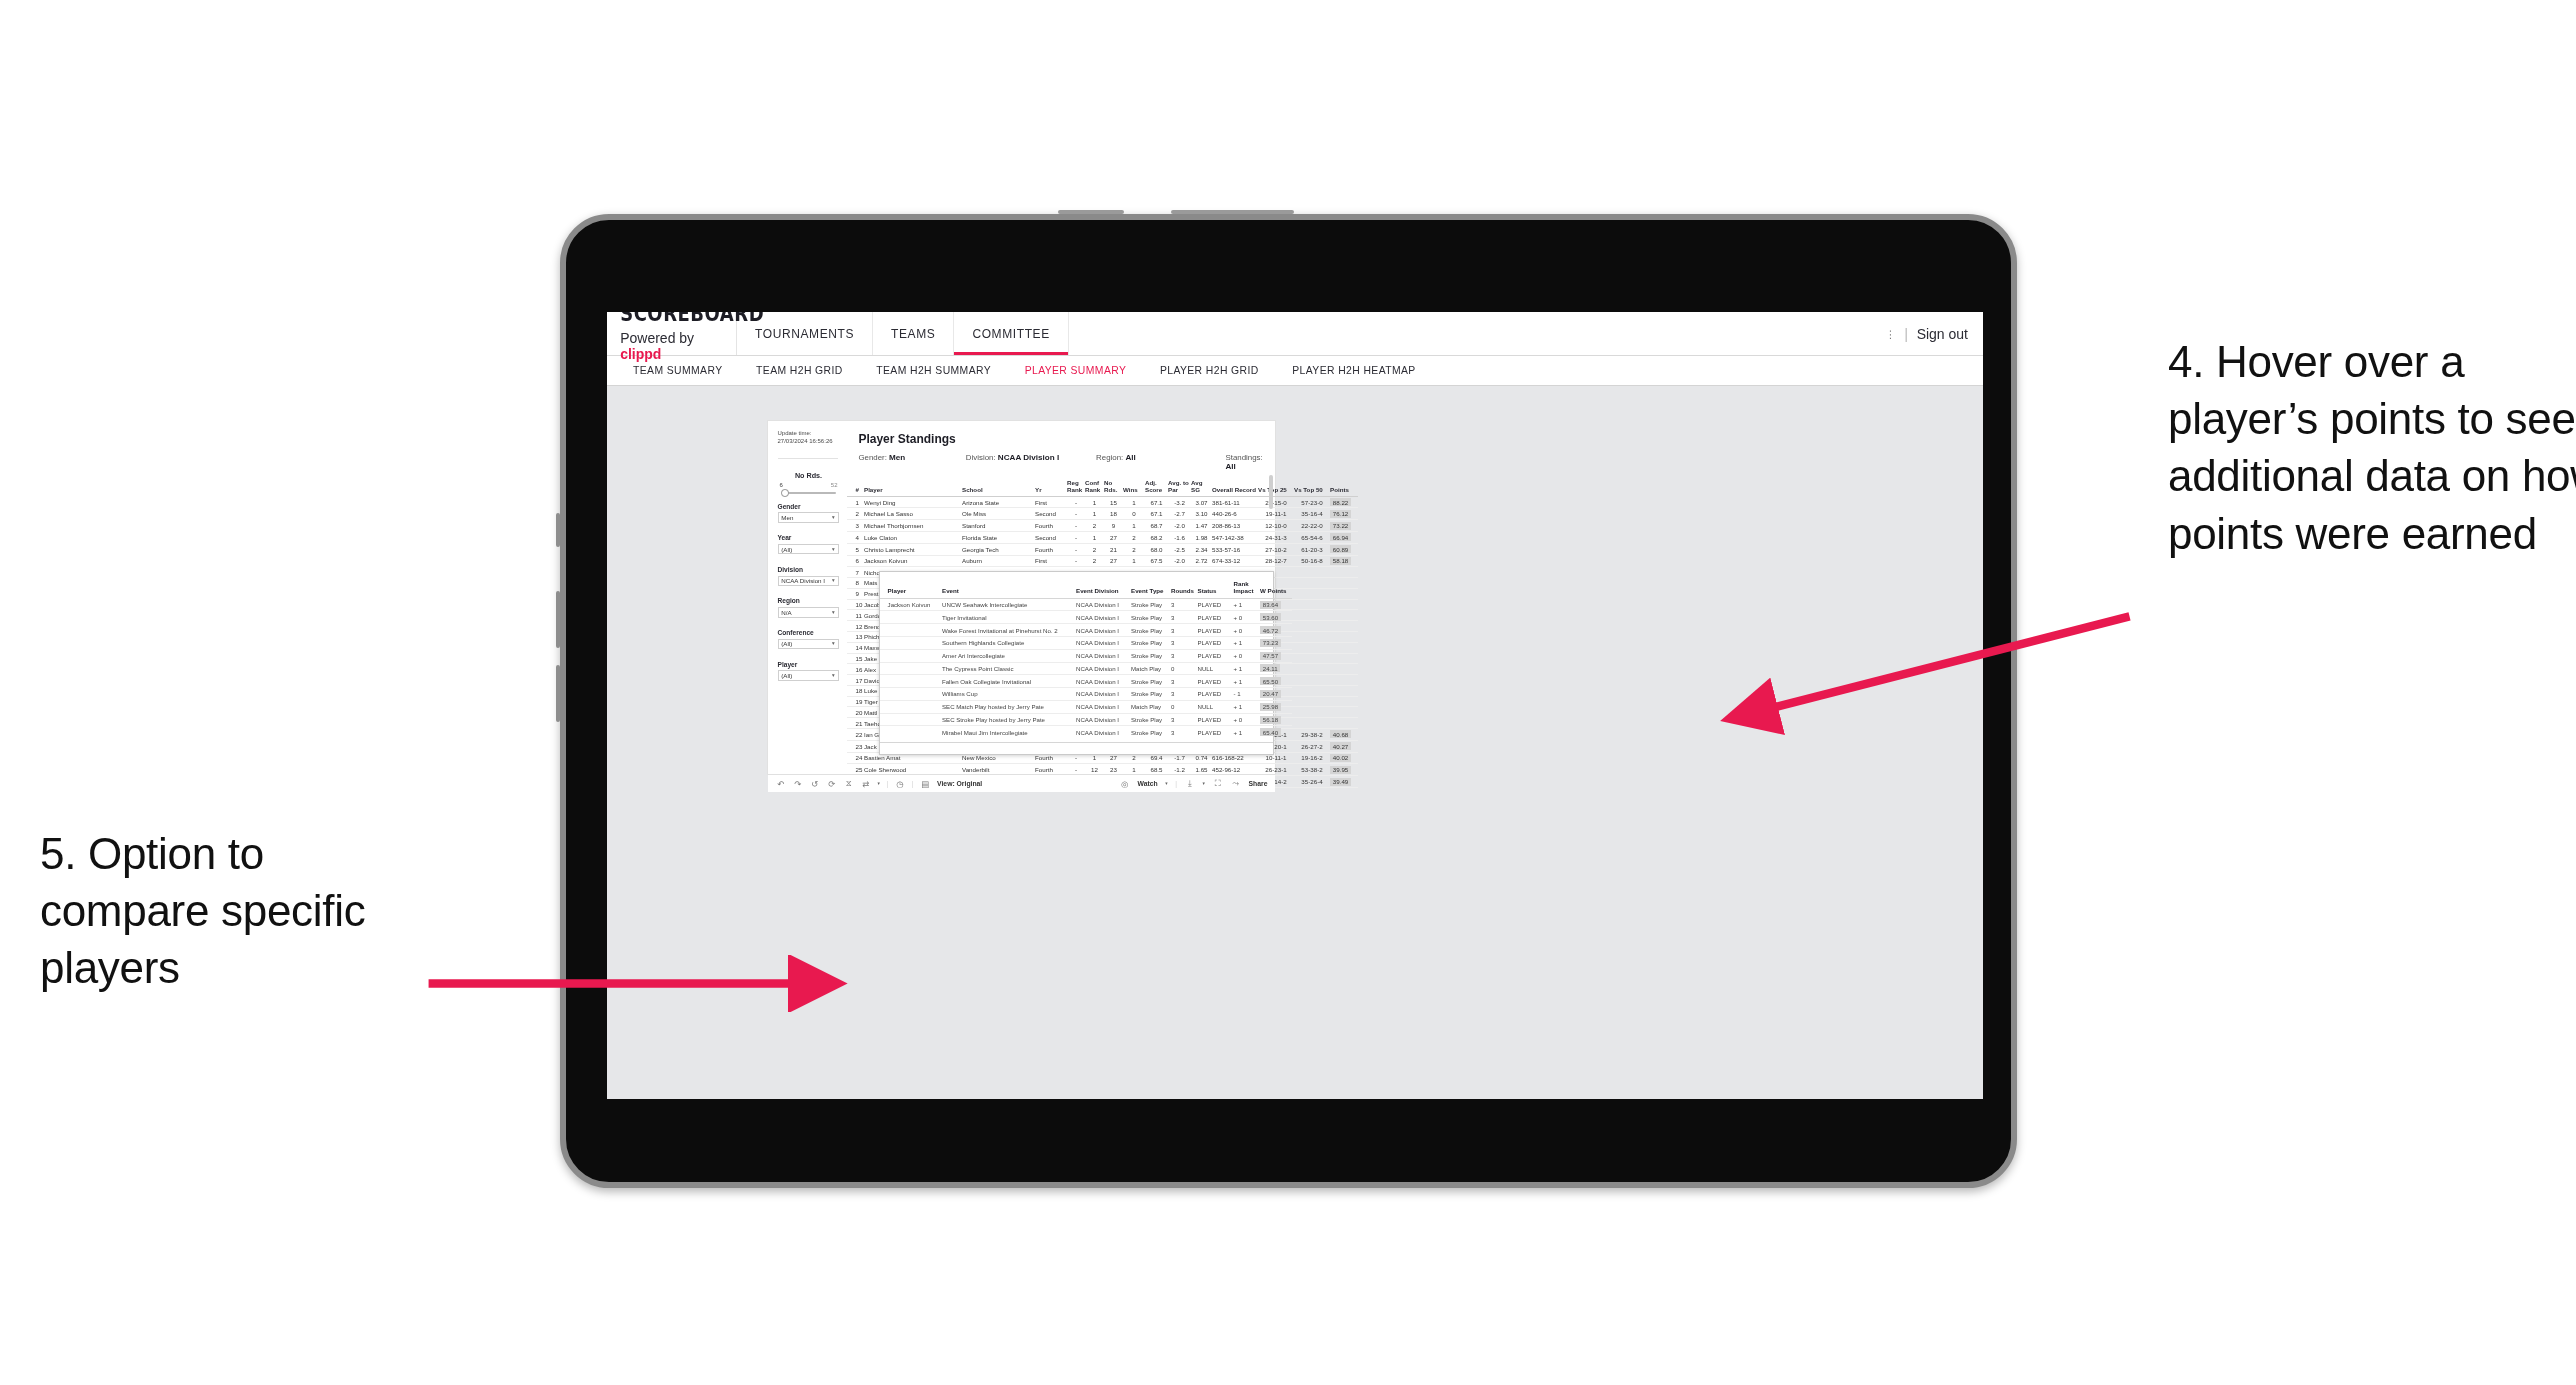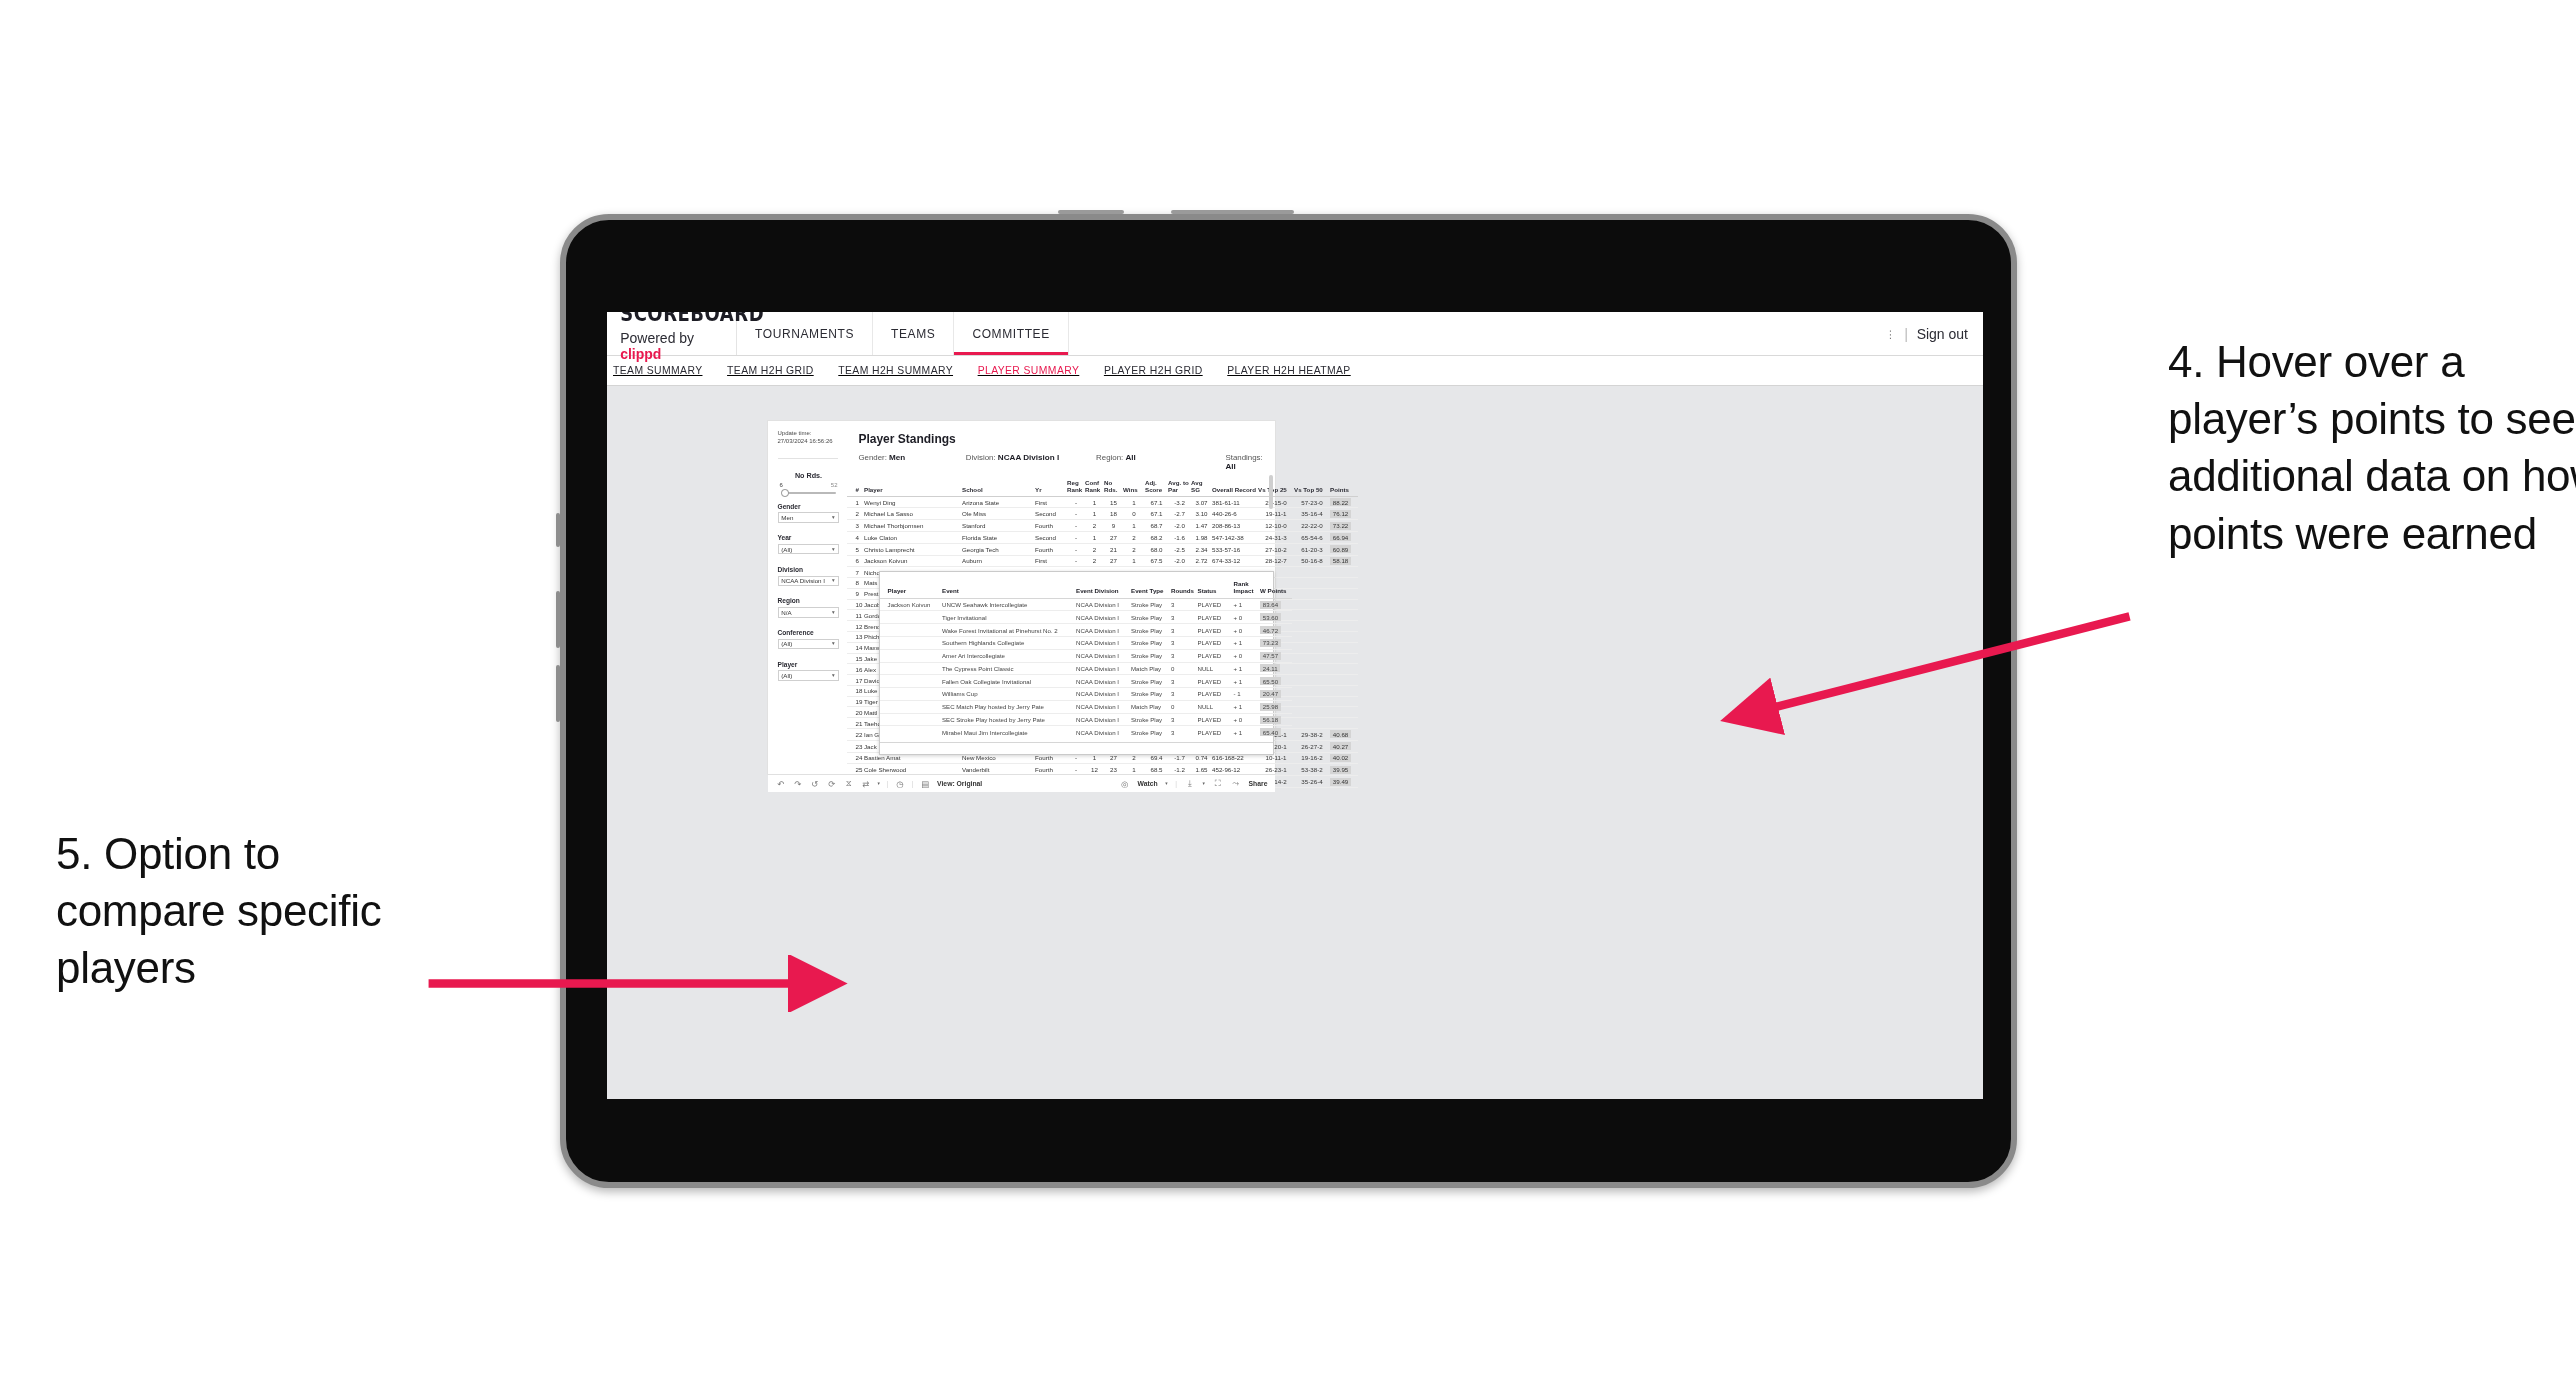--- a/index.html
+++ b/index.html
@@ -66,21 +66,21 @@
     content:""; position:absolute; left:0; right:0; bottom:0; height:2.8px; background:#e8194f;
   }
   .hdr-right{ margin-left:auto; display:flex; align-items:center; padding-right:15px; gap:8.5px; }
   .hdr-right .dots{ font-size:10.4px; color:#777; }
   .hdr-right .sep{ color:#bdbdbd; }
   .hdr-right .signout{ font-size:14px; color:#2b2b33; }
 
   
   .subnav{
     height:30px; background:#fff; display:flex; align-items:center;
-    padding-left:6px; gap:0; border-bottom:0.9px solid #d4d4d4;text-decoration:underline;
+    padding-left:26px; gap:9px; border-bottom:0.9px solid #d4d4d4;
   }
   .subnav a{
     font-size:10.4px; letter-spacing:0.4px; color:#2b2b33; text-decoration:none;
     padding:0 12.3px 0 0; margin-right:12.3px;
   }
   .subnav a.active{ color:#e8194f; }
 
   
   .workbook{ position:relative; width:100%; height:713px; background:#e6e7e9; }
   .viz-card{
@@ -196,21 +196,21 @@
   .vscroll{
     position:absolute; right:1.9px; top:54px; width:3.8px; height:34px; background:#cfcfcf; border-radius:1.9px;
   }
 
   
   .anno{
     position:absolute; font-family:"Liberation Sans", sans-serif;
     font-size:44px; line-height:1.30; color:#111; letter-spacing:-0.3px;
   }
   #anno-right{ left:2122px; top:333px; width:435px;margin-left:46px; }
-  #anno-left{ left:56px; top:825px; width:341px; }
+  #anno-left{ left:40px; top:825px; width:341px; }
   .arrow{ position:absolute; }
 </style>
 </head>
 <body>
 
 <div id="stage">
 
   <div id="tablet">
     <div class="side-btn b1"></div>
     <div class="side-btn b2"></div>

